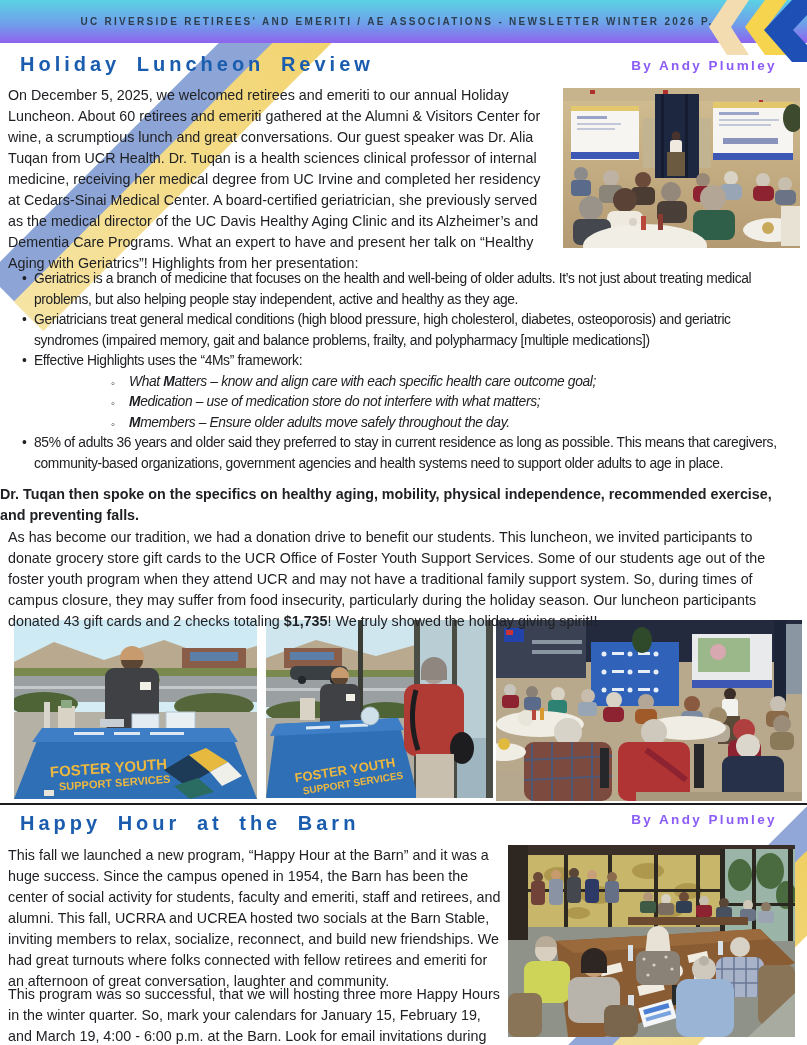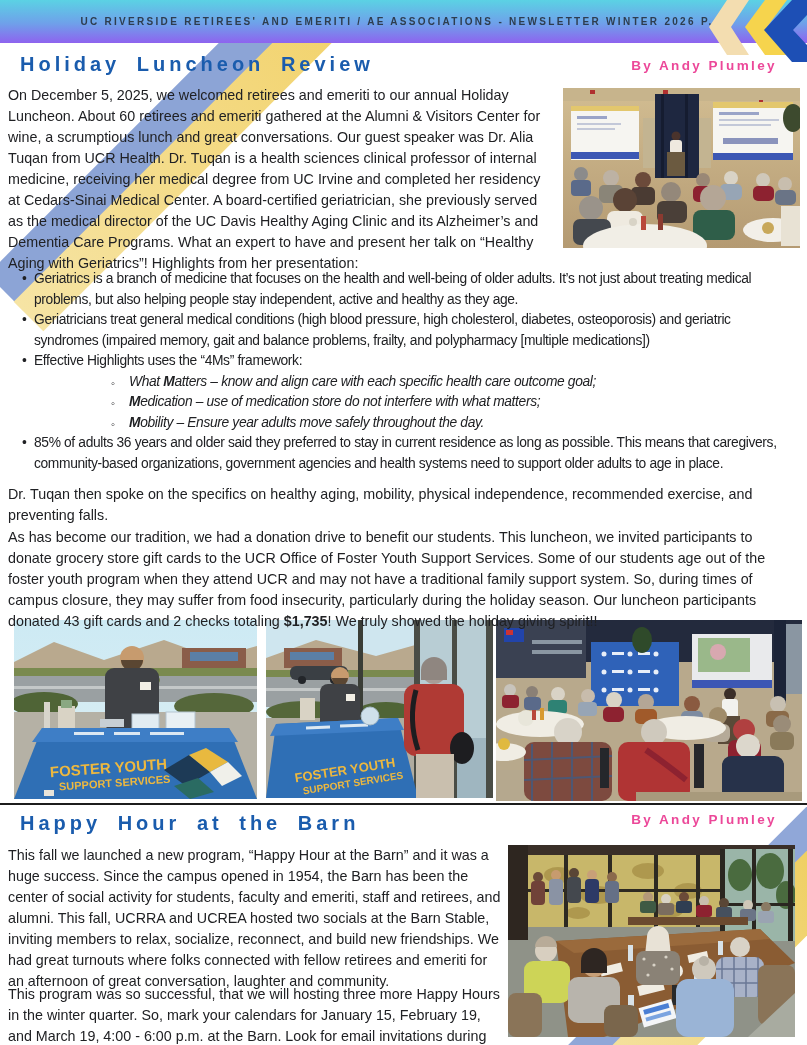--- a/index.html
+++ b/index.html
@@ -13,21 +13,21 @@
   .chevrons{position:absolute;right:0;top:0;z-index:6;}
   
   .stripe{position:absolute;z-index:0;transform:rotate(45deg);}
   .s1b{left:130px;top:-70px;width:40px;height:420px;background:#8ca4d6;}
   .s1g{left:156px;top:-42px;width:42px;height:420px;background:linear-gradient(to top,#f6e4a4,#f2d36e);}
   .s2b{left:661px;top:750px;width:38px;height:420px;background:#90a7d8;}
   .s2g{left:680px;top:780px;width:60px;height:420px;background:linear-gradient(to top,#f6e6b2,#eecd5a);}
   
   .sec-title{position:absolute;left:20px;z-index:2;color:#1a5cad;font-weight:bold;
     font-size:20px;letter-spacing:4px;word-spacing:7px;white-space:nowrap;}
-  .byline{position:absolute;right:30px;z-index:2;color:#ec4899;font-weight:bold;
+  .byline{position:absolute;right:30px;z-index:2;color:#8b5cf6;font-weight:bold;
     font-size:13.5px;letter-spacing:2.4px;white-space:nowrap;}
   .para{position:absolute;z-index:2;font-size:14.3px;line-height:21px;}
   .cond{font-size:13.8px;letter-spacing:-0.35px;line-height:20.5px;}
   ul.bullets{list-style:none;margin:12px;padding:0;}
   ul.bullets>li{position:relative;padding-left:14px;margin:0;}
   ul.bullets>li::before{content:"\2022";position:absolute;left:2px;}
   ol.subs{list-style:none;margin:0;padding:0;}
   ol.subs>li{position:relative;padding-left:20px;margin-left:75px;font-style:italic;}
   ol.subs>li::before{content:"\25E6";position:absolute;left:2px;font-size:11px;top:1px;}
   .divider{position:absolute;left:0;width:807px;height:2px;background:#1c1c1c;z-index:2;}
@@ -130,28 +130,28 @@
   </div>
 
   <div class="para cond" style="left:8px;top:257px;width:788px;">
     <ul class="bullets">
       <li><span>Geriatrics is a branch of medicine that focuses on the health and well-being of older adults. It’s not just about treating medical problems, but also helping people stay independent, active and healthy as they age.</span></li>
       <li><span>Geriatricians treat general medical conditions (high blood pressure, high cholesterol, diabetes, osteoporosis) and geriatric syndromes (impaired memory, gait and balance problems, frailty, and polypharmacy [multiple medications])</span></li>
       <li><span>Effective Highlights uses the “4Ms” framework:</span>
         <ol class="subs">
           <li><span>What </span><b>M</b><span>atters – know and align care with each specific health care outcome goal;</span></li>
           <li><span></span><b>M</b><span>edication – use of medication store do not interfere with what matters;</span></li>
-          <li><span></span><b>M</b><span>obility – Ensure year adults move safely throughout the day.</span></li>
+          <li><span></span><b>M</b><span>members – Ensure older adults move safely throughout the day.</span></li>
         </ol>
       </li>
       <li><span>85% of adults 36 years and older said they preferred to stay in current residence as long as possible. This means that caregivers, community-based organizations, government agencies and health systems need to support older adults to age in place.</span></li>
     </ul>
   </div>
 
-  <div class="para" style="left:8px;top:484px;width:784px;">Dr. Tuqan then spoke on the specifics on healthy aging, mobility, physical independence, recommended exercise, and preventing falls.</div>
+  <div class="para" style="left:0;top:484px;width:784px;font-weight:bold;">Dr. Tuqan then spoke on the specifics on healthy aging, mobility, physical independence, recommended exercise, and preventing falls.</div>
 
   <div class="para" style="left:8px;top:527px;width:788px;"><span>As has become our tradition, we had a donation drive to benefit our students. This luncheon, we invited participants to donate grocery store gift cards to the UCR Office of Foster Youth Support Services. Some of our students age out of the foster youth program when they attend UCR and may not have a traditional family support system. So, during times of campus closure, they may suffer from food insecurity, particularly during the holiday season. Our luncheon participants donated 43 gift cards and 2 checks totaling </span><b>$1,735</b><span>! We truly showed the holiday giving spirit!!</span></div>
 
   <div class="photo" style="left:14px;top:620px;width:243px;height:179px;">
     <svg width="243" height="179" viewBox="0 0 243 179">
       <defs>
           <linearGradient id="skyB" x1="0" y1="0" x2="0" y2="1">
         <stop offset="0" stop-color="#cdeaf4"></stop>
             <stop offset="1" stop-color="#dceef2"></stop>
           </linearGradient>

